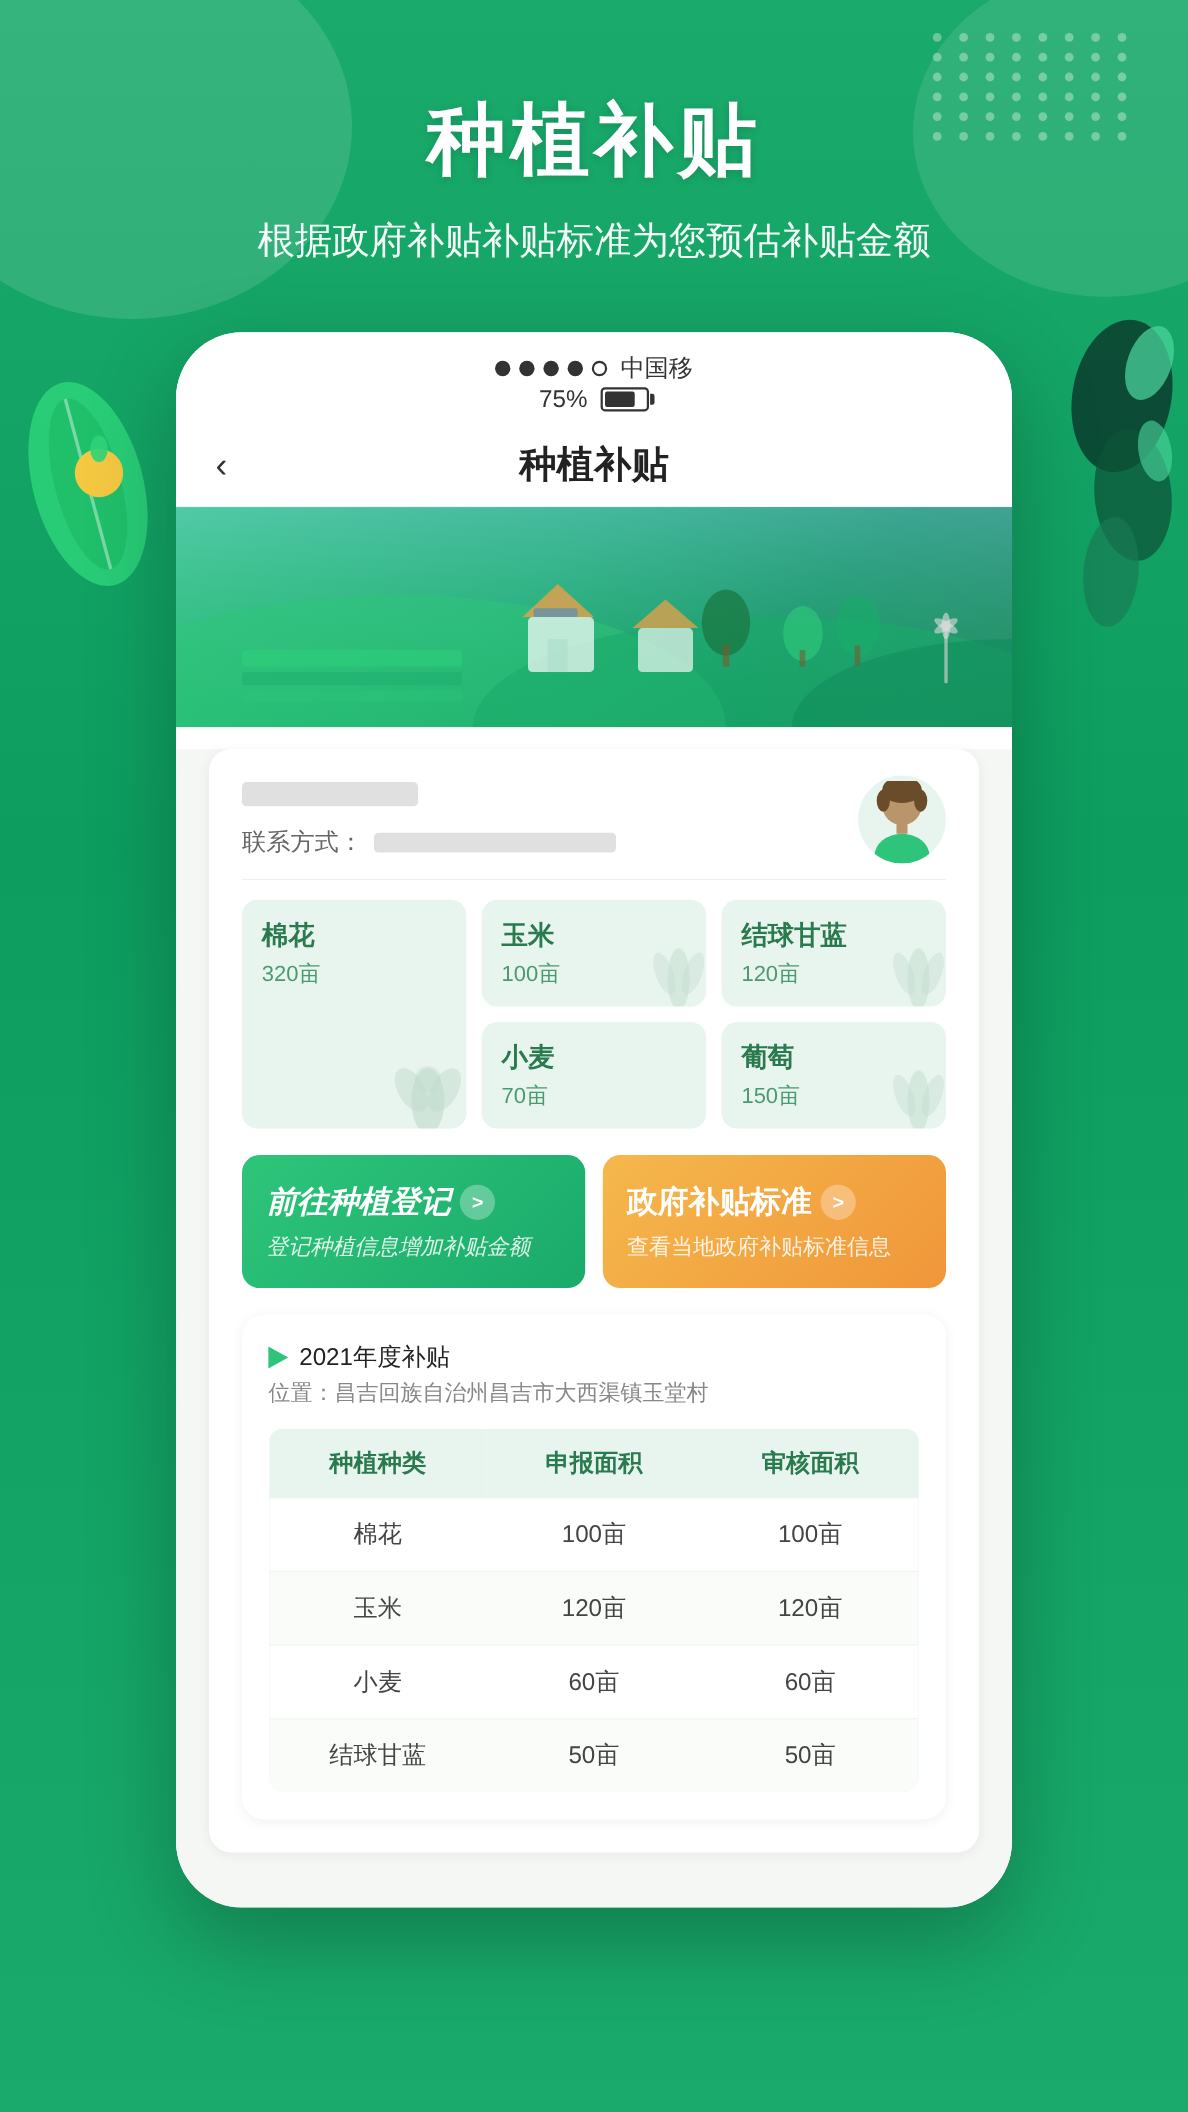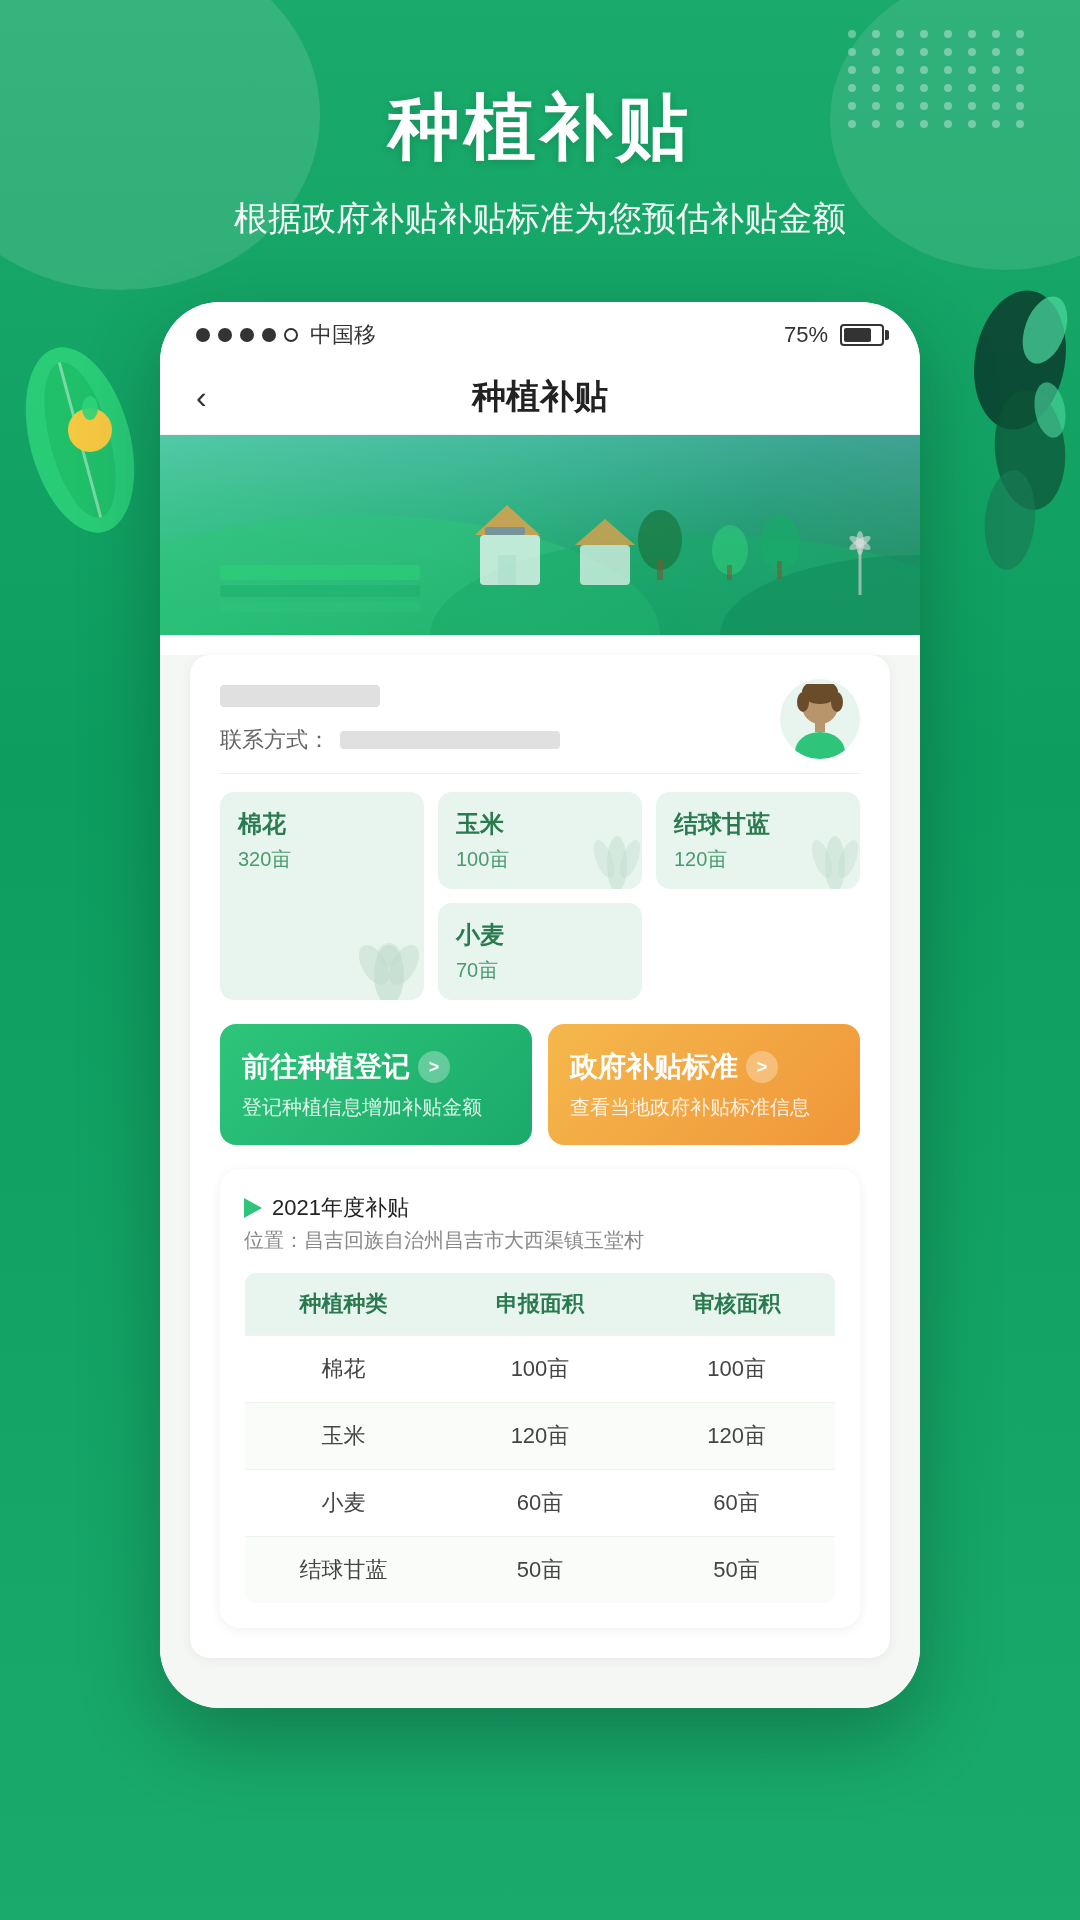--- a/index.html
+++ b/index.html
@@ -89,20 +89,21 @@
       position: relative;
     }
 
     
     .phone-status {
       background: #fff;
       padding: 18px 36px 10px;
       display: flex;
       align-items: center;
       justify-content: space-between;
+      flex-direction: column;
     }
     .status-left {
       display: flex;
       align-items: center;
       gap: 8px;
       font-size: 22px;
       color: #333;
     }
     .signal-dot {
       width: 14px; height: 14px;
@@ -289,20 +290,21 @@
       gap: 16px;
       margin-bottom: 24px;
     }
     .action-btn {
       border-radius: 16px;
       padding: 24px 22px;
       cursor: pointer;
     }
     .action-btn.green {
       background: linear-gradient(135deg, #2ec57a, #1aaa6b);
+      font-style: italic;
     }
     .action-btn.orange {
       background: linear-gradient(135deg, #f5b84c, #f0963a);
     }
     .action-btn-title {
       font-size: 28px;
       font-weight: 700;
       color: #fff;
       display: flex;
       align-items: center;
@@ -622,20 +624,31 @@
               </svg>
             </div>
           </div>
 
           <div class="crop-card">
             <div class="crop-name">小麦</div>
             <div class="crop-area">70亩</div>
           </div>
 
 
+          <div class="crop-card" style="grid-column: span 1;">
+            <div class="crop-name">葡萄</div>
+            <div class="crop-area">150亩</div>
+            <div class="crop-icon-bg">
+              <svg viewBox="0 0 70 70" width="70" height="70">
+                <ellipse cx="35" cy="35" rx="10" ry="28" fill="#2a7a4f" opacity="0.5"></ellipse>
+                <ellipse cx="22" cy="30" rx="8" ry="20" fill="#2a7a4f" opacity="0.4" transform="rotate(-20 22 30)"></ellipse>
+                <ellipse cx="48" cy="30" rx="8" ry="20" fill="#2a7a4f" opacity="0.4" transform="rotate(20 48 30)"></ellipse>
+              </svg>
+            </div>
+          </div>
         </div>
 
         <div class="action-row">
           <div class="action-btn green">
             <div class="action-btn-title">
               <span>前往种植登记</span>
               <div class="action-btn-circle">
                 <span>&gt;</span>
               </div>
             </div>

